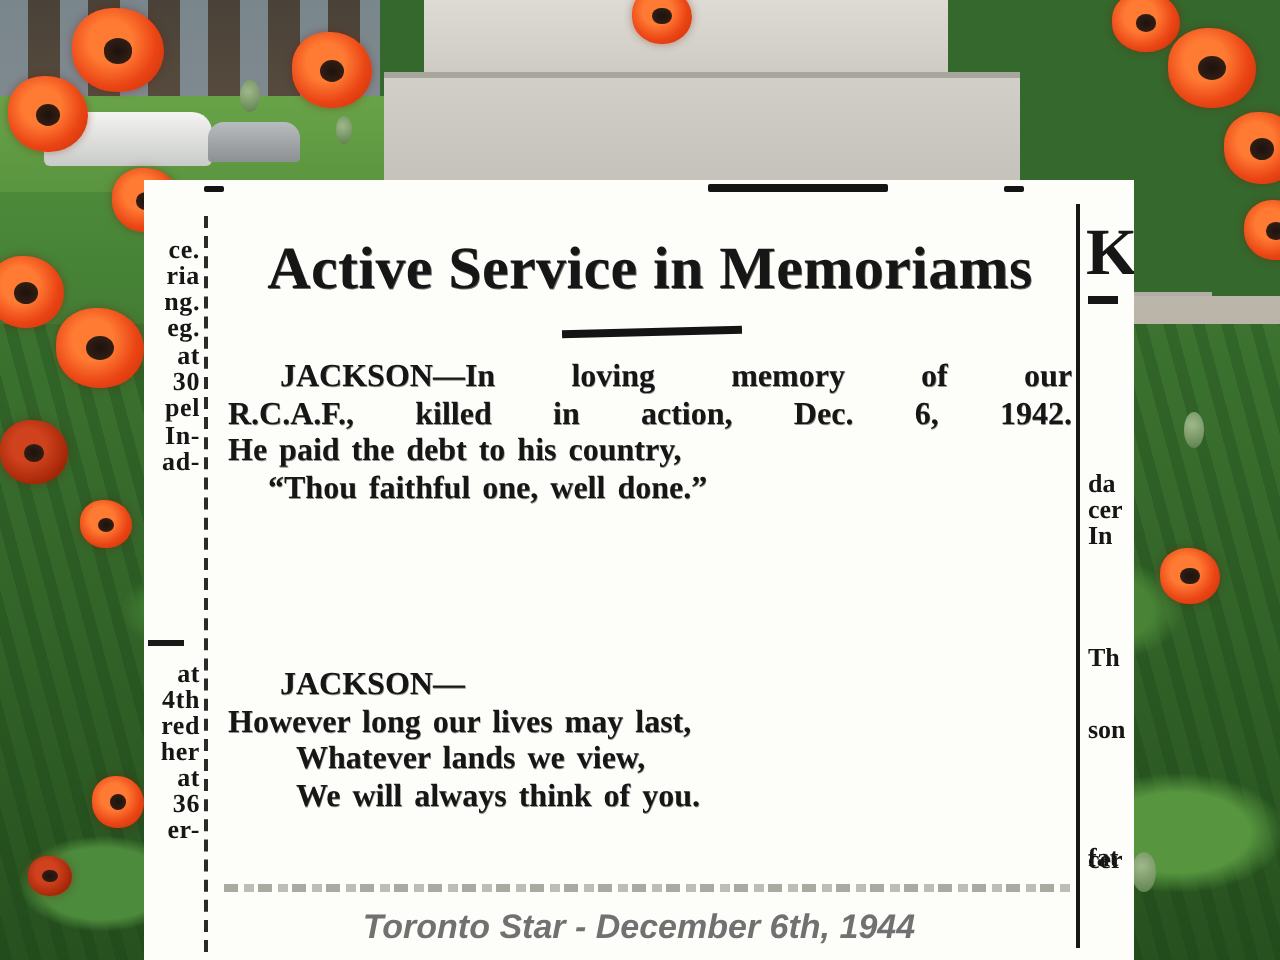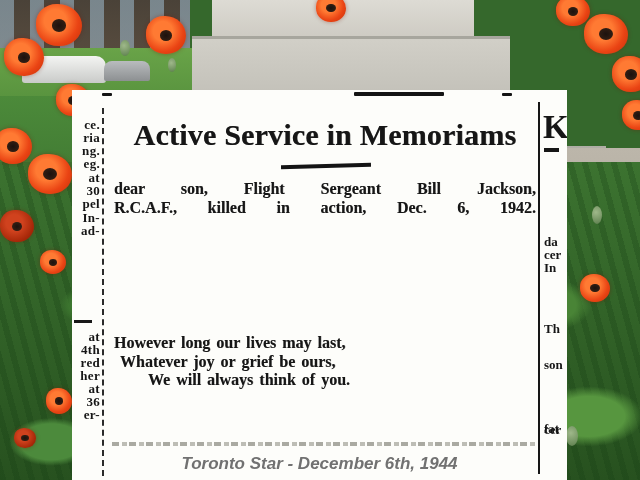--- a/index.html
+++ b/index.html
@@ -167,27 +167,30 @@
       <span class="rfrag" style="top:268px">son</span>
       <span class="rfrag" style="top:332px">fat</span>
       <span class="rfrag" style="top:333px">cer</span>
     </div>
 
     <div class="main-col">
       <div class="headline">Active Service in Memoriams</div>
       <div class="headline-rule"></div>
 
       <div class="notice m1">
-        <div class="line justify">dear son, Flight Sergeant Bill Jackson,</div>
+        <div class="line justify ind1">JACKSON—In loving memory of our</div>
         <div class="line justify">R.C.A.F., killed in action, Dec. 6, 1942.</div>
+        <div class="line">He paid the debt to his country,</div>
+        <div class="line ind2">“Thou faithful one, well done.”</div>
       </div>
 
       <div class="notice m2">
+        <div class="line ind1">JACKSON—</div>
         <div class="line">However long our lives may last,</div>
-        <div class="line ind4">Whatever joy or grief be ours,</div>
+        <div class="line ind3">Whatever lands we view,</div>
         <div class="line ind3">We will always think of you.</div>
       </div>
     </div>
 
     <div class="torn-edge"></div>
     <div class="caption">Toronto Star - December 6th, 1944</div>
   </div>
 </div>
 
 </body></html>

